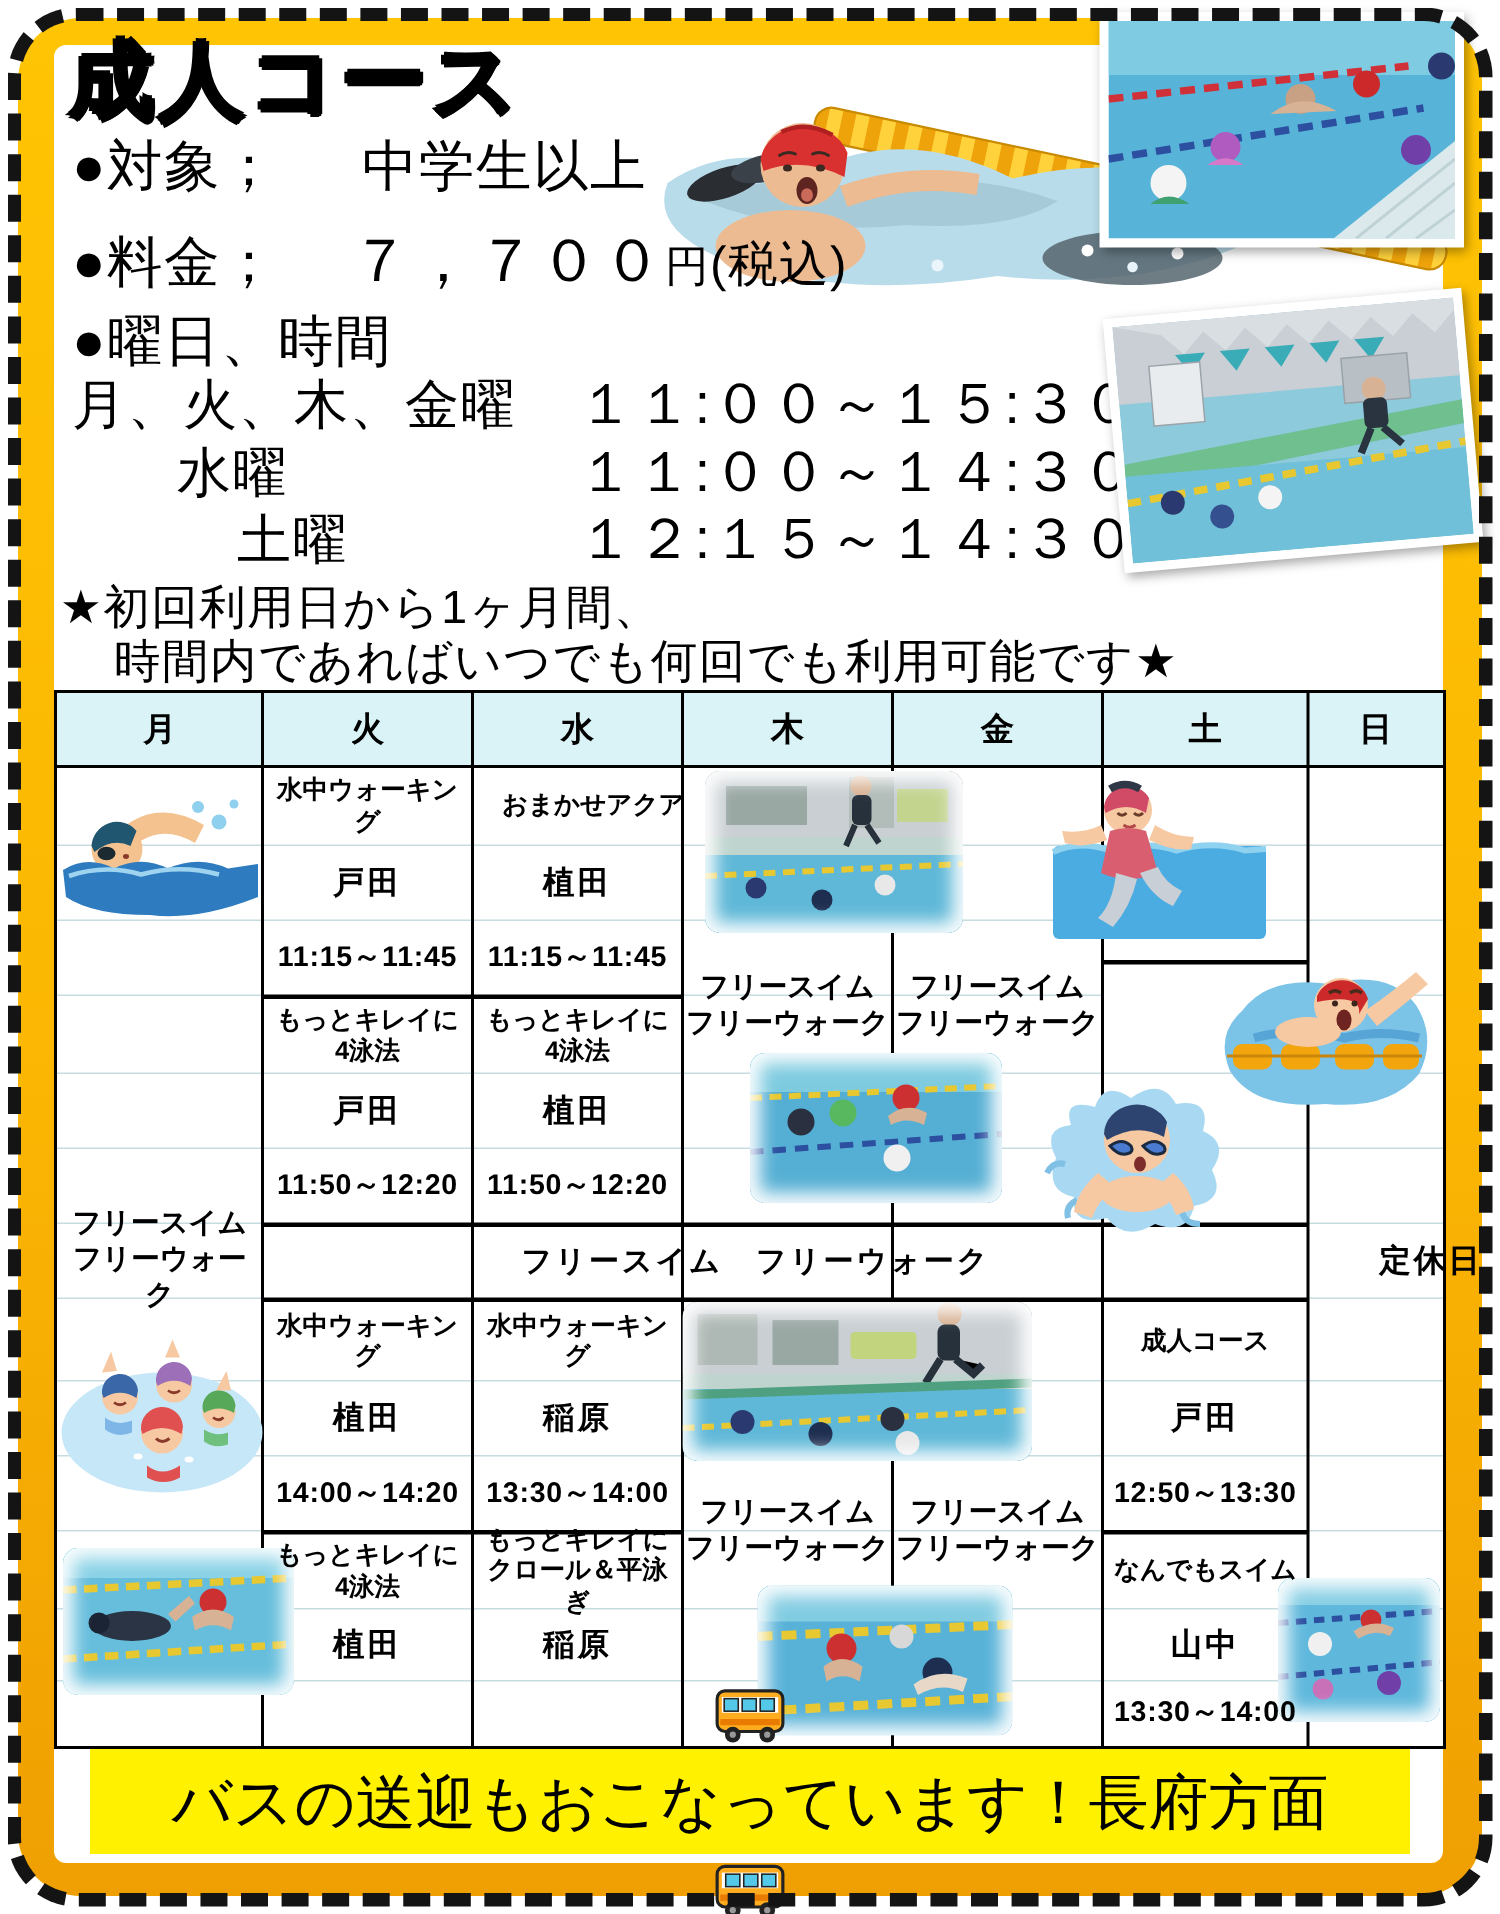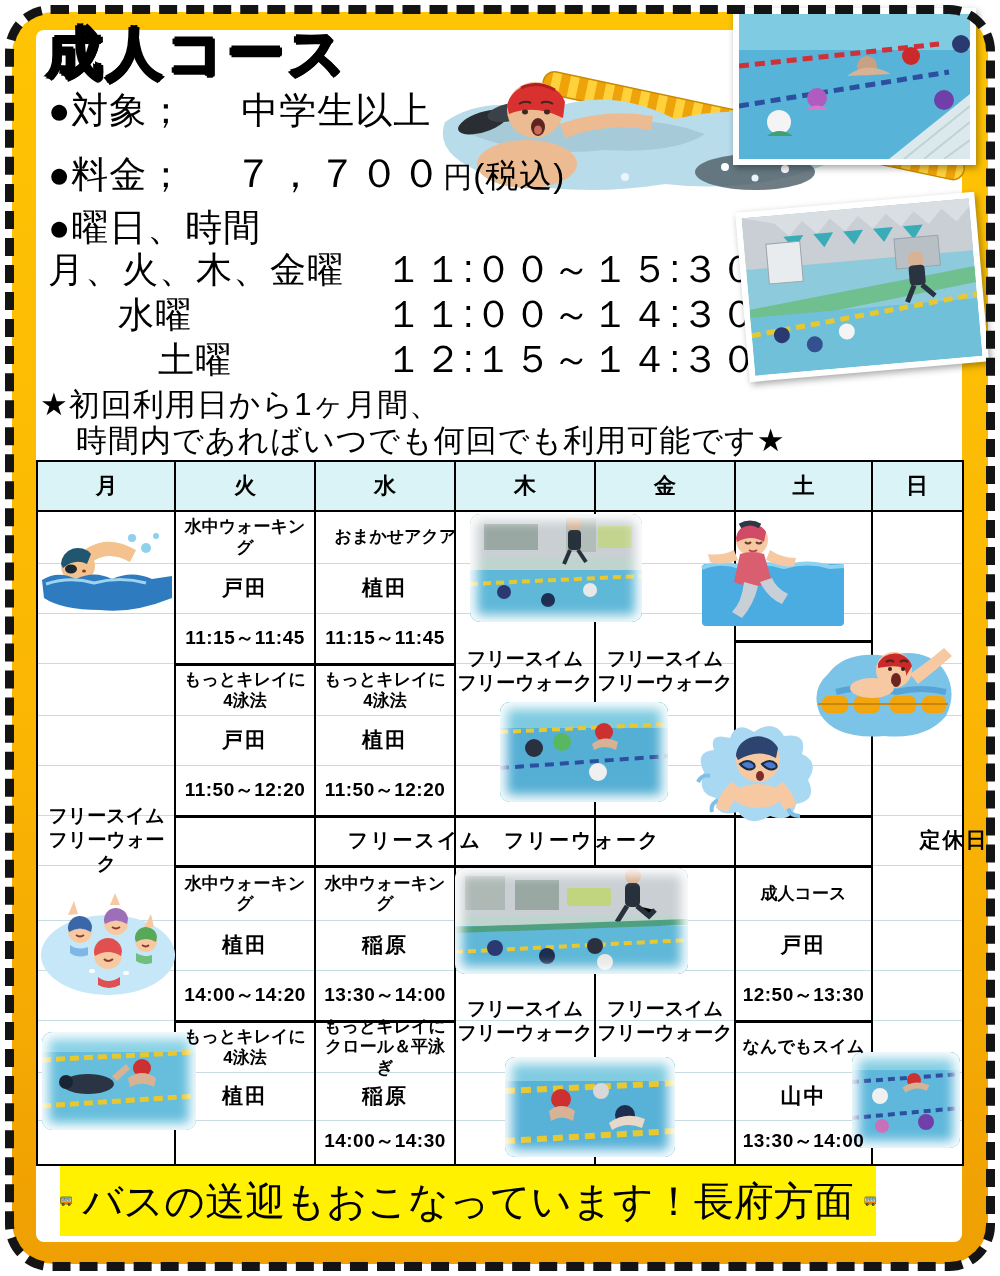--- a/index.html
+++ b/index.html
@@ -43,22 +43,22 @@
   .pimg{position:absolute;border-radius:10px;overflow:hidden;z-index:4;}
   .pimg svg{display:block;width:100%;height:100%;}
   .pimg::after{content:"";position:absolute;inset:0;border-radius:10px;
     box-shadow:inset 0 0 11px 7px rgba(255,255,255,.95);}
   .illus{position:absolute;z-index:4;}
   .illus svg{display:block;width:100%;height:100%;}
 
   .photo-frame{position:absolute;background:#fff;padding:6px;box-shadow:2px 3px 7px rgba(0,0,0,.35);z-index:6;}
   .photo-frame svg{display:block;}
 
-  .banner{position:absolute;left:60px;top:1166px;width:816px;height:70px;background:#FFF100;
-    display:flex;align-items:center;justify-content:center;gap:10px;z-index:7;}
+  .banner{position:absolute;left:60px;top:1166px;width:880px;height:70px;background:#FFF100;
+    display:flex;align-items:center;justify-content:center;gap:10px;z-index:7;flex-direction:column;}
   .banner-text{font-size:40px;letter-spacing:0;white-space:nowrap;}
 </style>
 </head>
 <body>
 
 <div class="yellow-frame"></div>
 <div class="content"></div>
 
 <div class="abs page-title" style="z-index:5;">成人コース</div>
 
@@ -269,23 +269,20 @@
   <div class="tcell" style="left:279px;top:508px;width:136px;height:50px;">
       <span class="ttime">13:30～14:00</span>
     </div>
   <div class="tcell" style="left:279px;top:561px;width:136px;height:49px;">
       <span class="tname">もっとキレイに</span>
       <span class="tname">クロール＆平泳ぎ</span>
     </div>
   <div class="tcell" style="left:279px;top:610px;width:136px;height:48px;">
       <span class="tteacher">稲原</span>
     </div>
-  <div class="tcell" style="left:279px;top:658px;width:136px;height:42px;">
-      <span class="ttime">14:00～14:30</span>
-    </div>
 
   <div class="tcell" style="left:419px;top:178px;width:136px;height:62px;">
       <span class="tfree">フリースイム</span>
       <span class="tfree">フリーウォーク</span>
     </div>
   <div class="tcell" style="left:559px;top:178px;width:136px;height:62px;">
       <span class="tfree">フリースイム</span>
       <span class="tfree">フリーウォーク</span>
     </div>
   <div class="tcell" style="left:419px;top:528px;width:136px;height:62px;">

